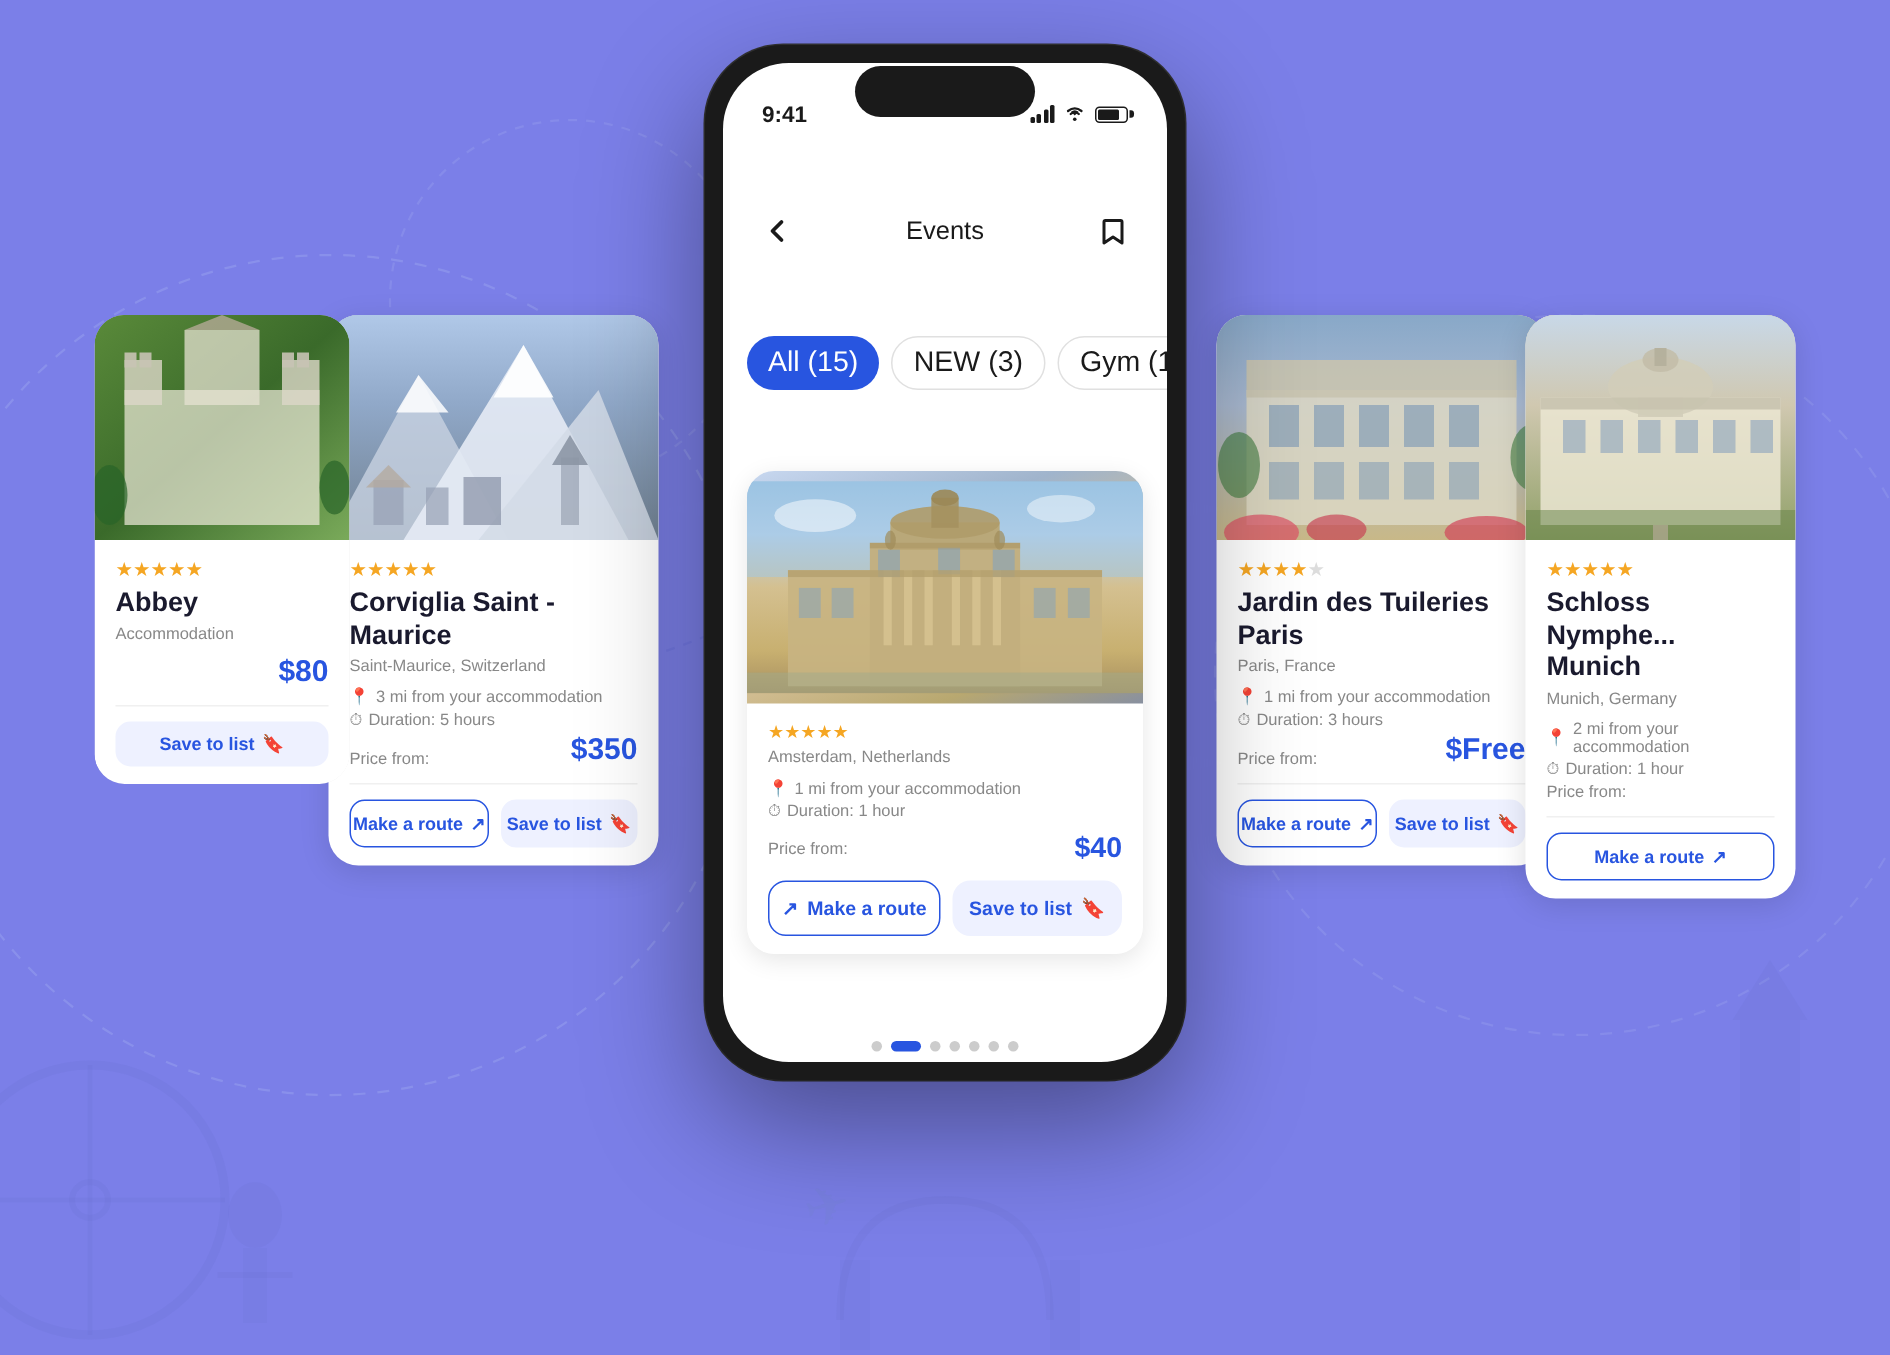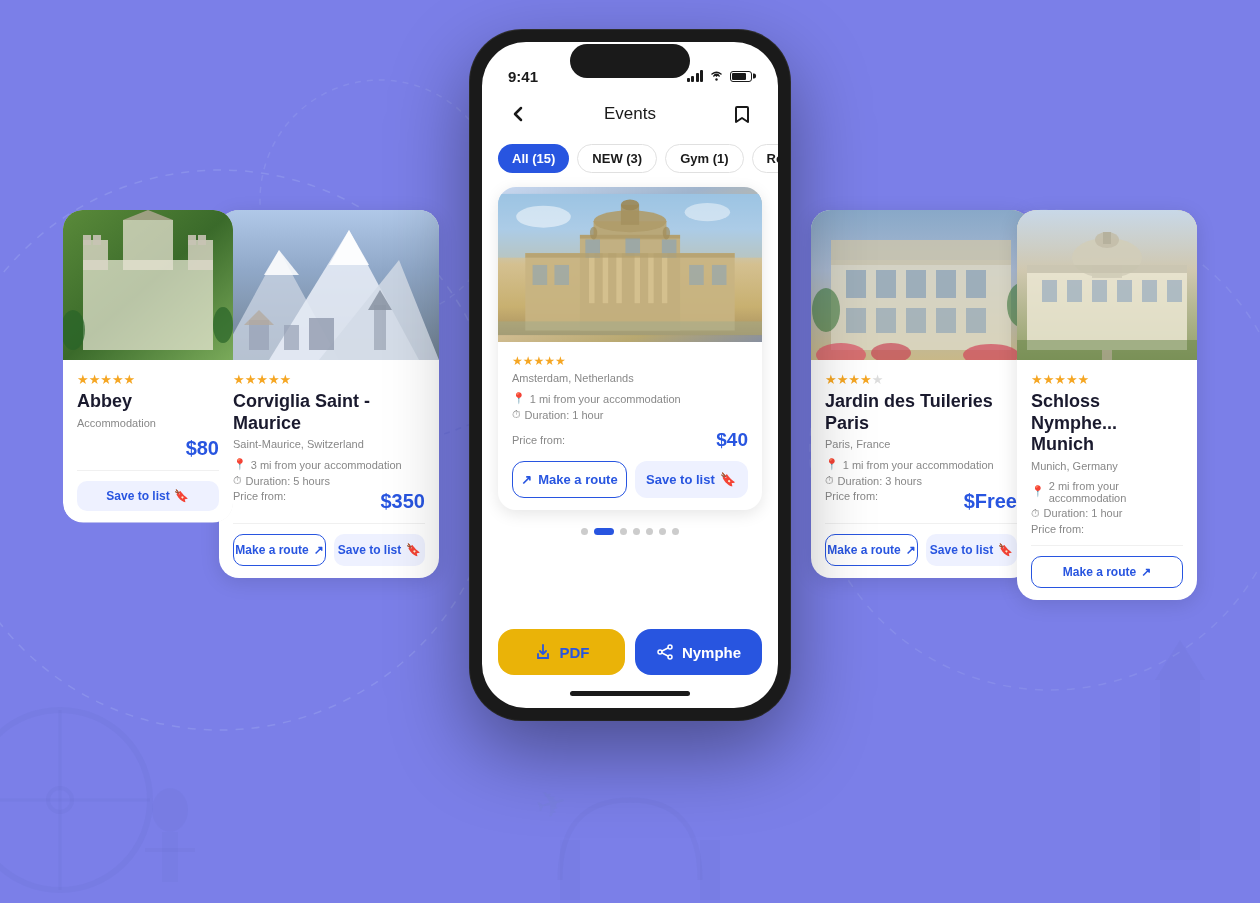--- a/index.html
+++ b/index.html
@@ -87,21 +87,21 @@
       font-size: 11px;
       color: #888;
       margin-bottom: 3px;
       display: flex;
       align-items: center;
       gap: 4px;
     }
 
     .card-price-row {
       display: flex;
-      align-items: flex-start;
+      align-items: flex-end;
       justify-content: space-between;
       margin-bottom: 10px;
     }
 
     .card-price-label {
       font-size: 11px;
       color: #888;
     }
 
     .card-price {
@@ -185,20 +185,21 @@
 
     .phone-screen {
       width: 100%;
       height: 100%;
       background: white;
       border-radius: 44px;
       overflow: hidden;
       position: relative;
       display: flex;
       flex-direction: column;
+      gap: 40px;
     }
 
     
     .dynamic-island {
       position: absolute;
       top: 14px;
       left: 50%;
       transform: translateX(-50%);
       width: 120px;
       height: 34px;
@@ -317,22 +318,22 @@
       display: flex;
       gap: 8px;
       padding: 6px 16px;
       overflow-x: auto;
       flex-shrink: 0;
     }
 
     .filter-tab {
       padding: 6px 14px;
       border-radius: 20px;
-      font-size: 13px;
-      font-weight: 700;
+      font-size: 19px;
+      font-weight: 400;
       cursor: pointer;
       white-space: nowrap;
       flex-shrink: 0;
       text-align: center;
     }
 
     .filter-tab-active {
       background: #2855e0;
       color: white;
       border: none;

